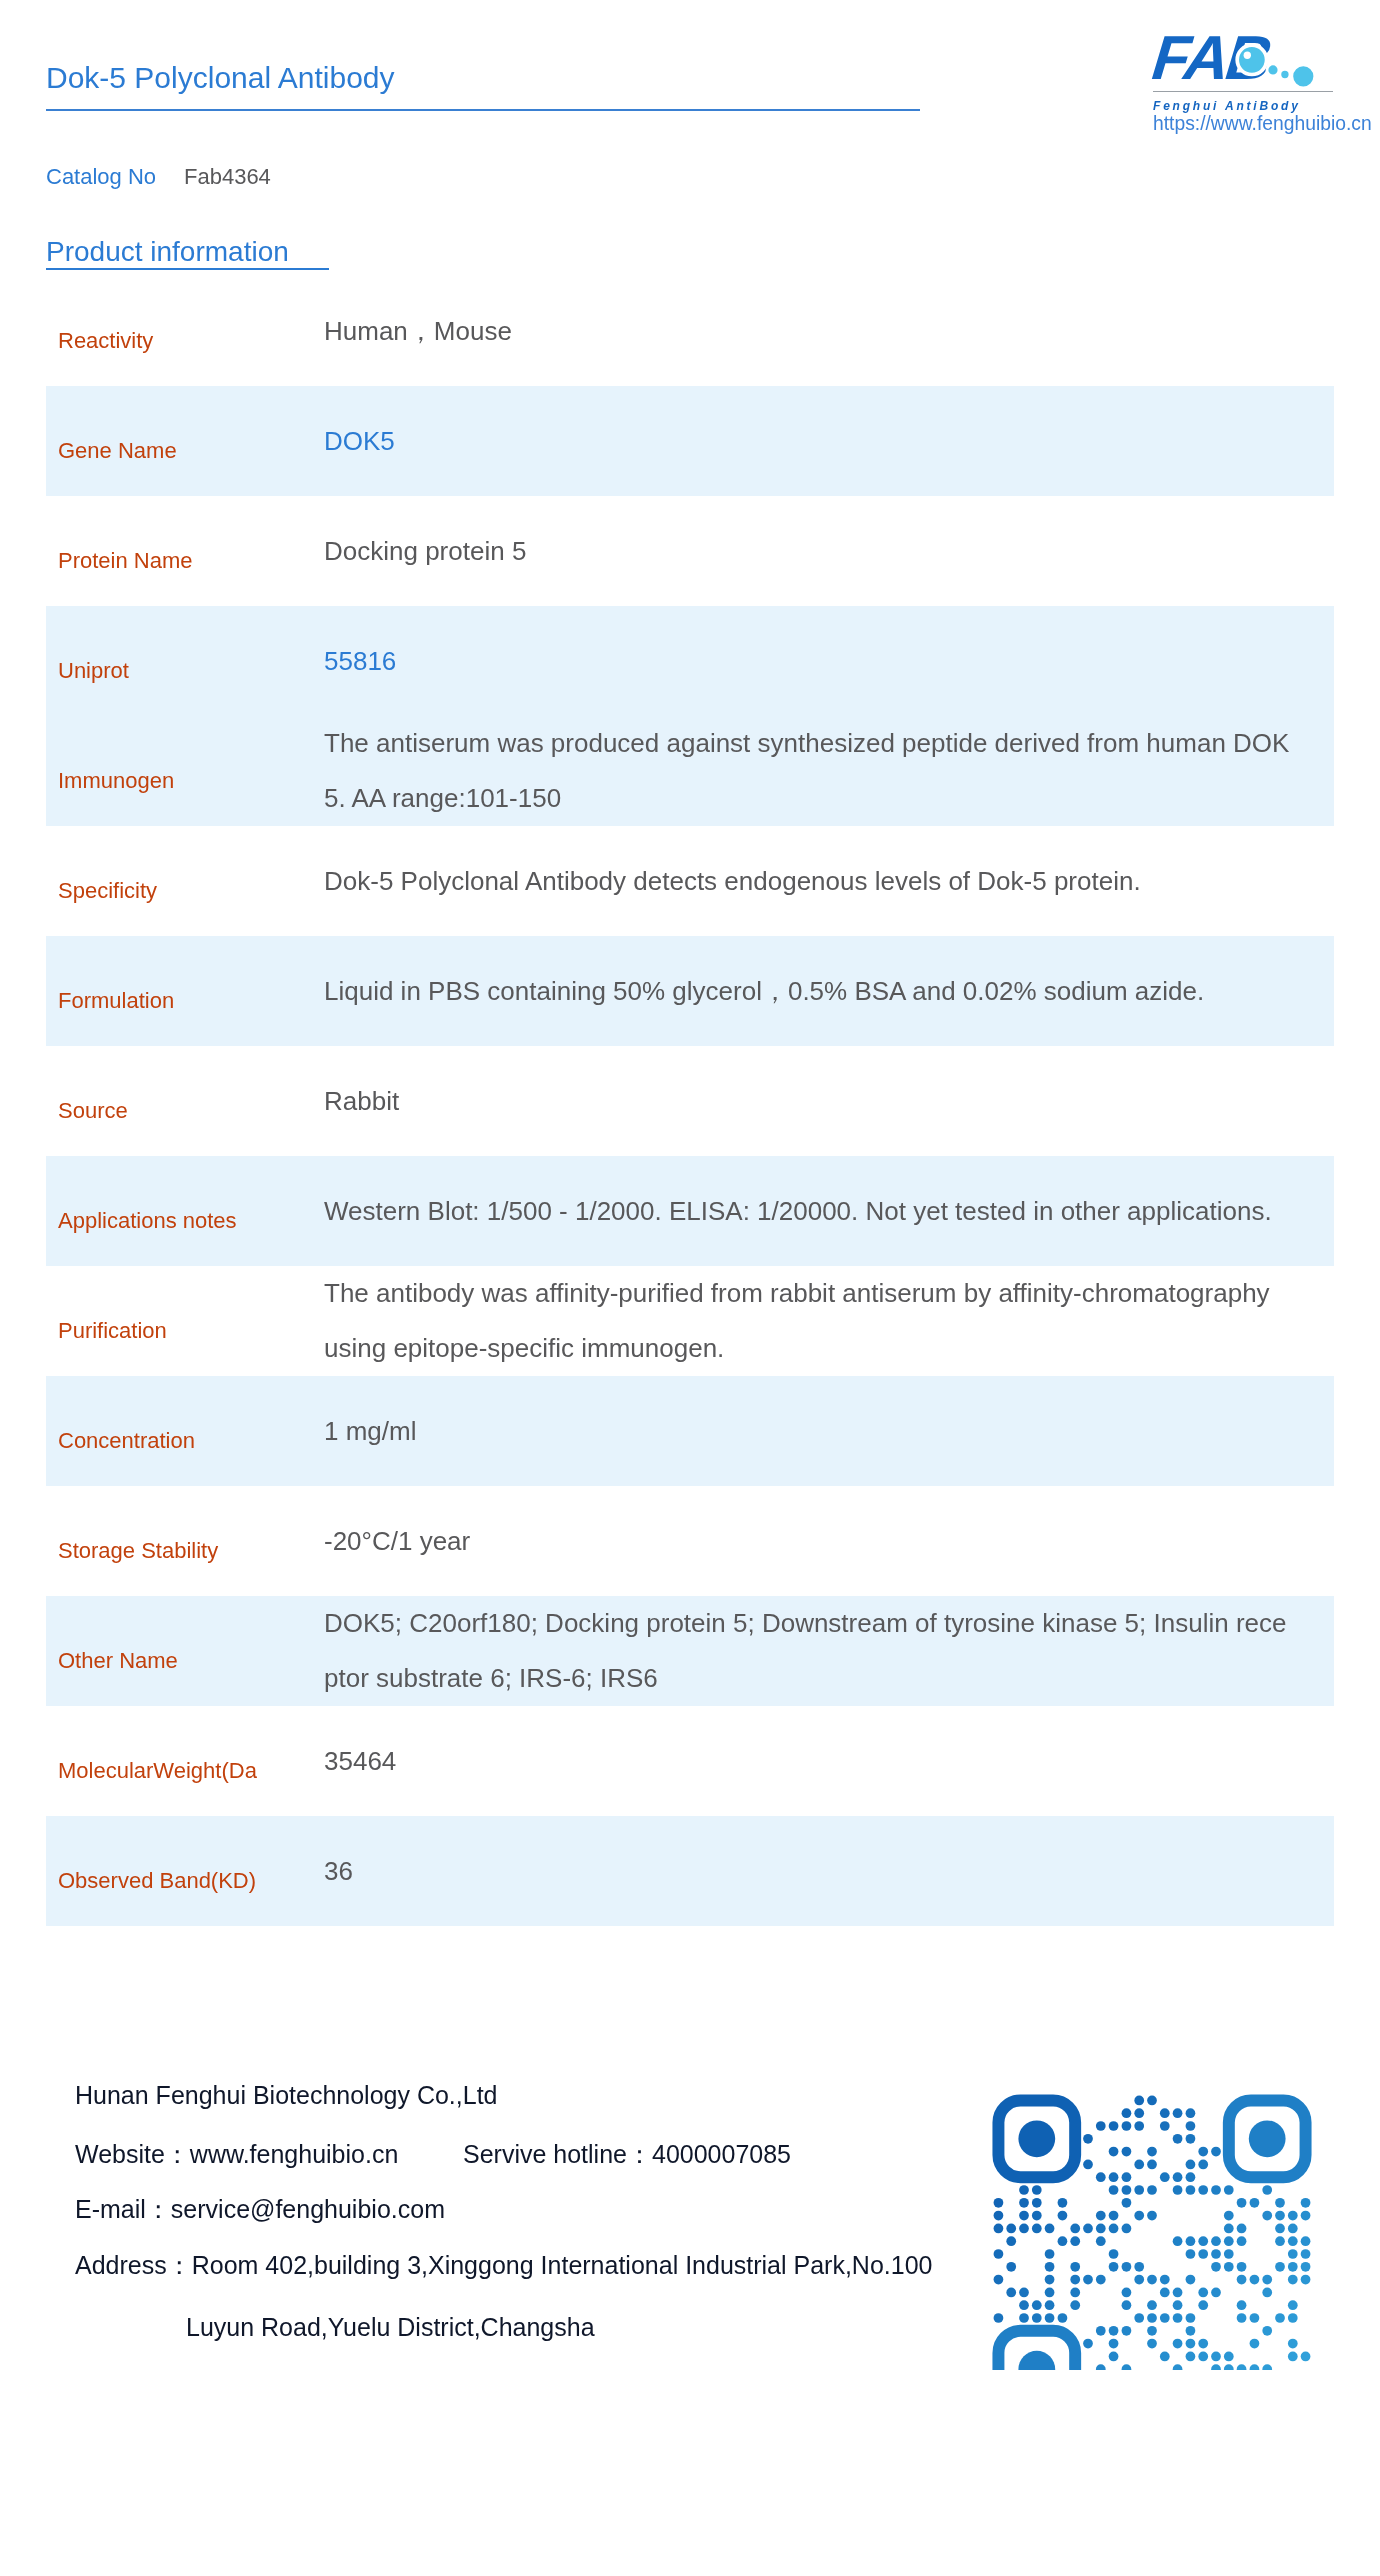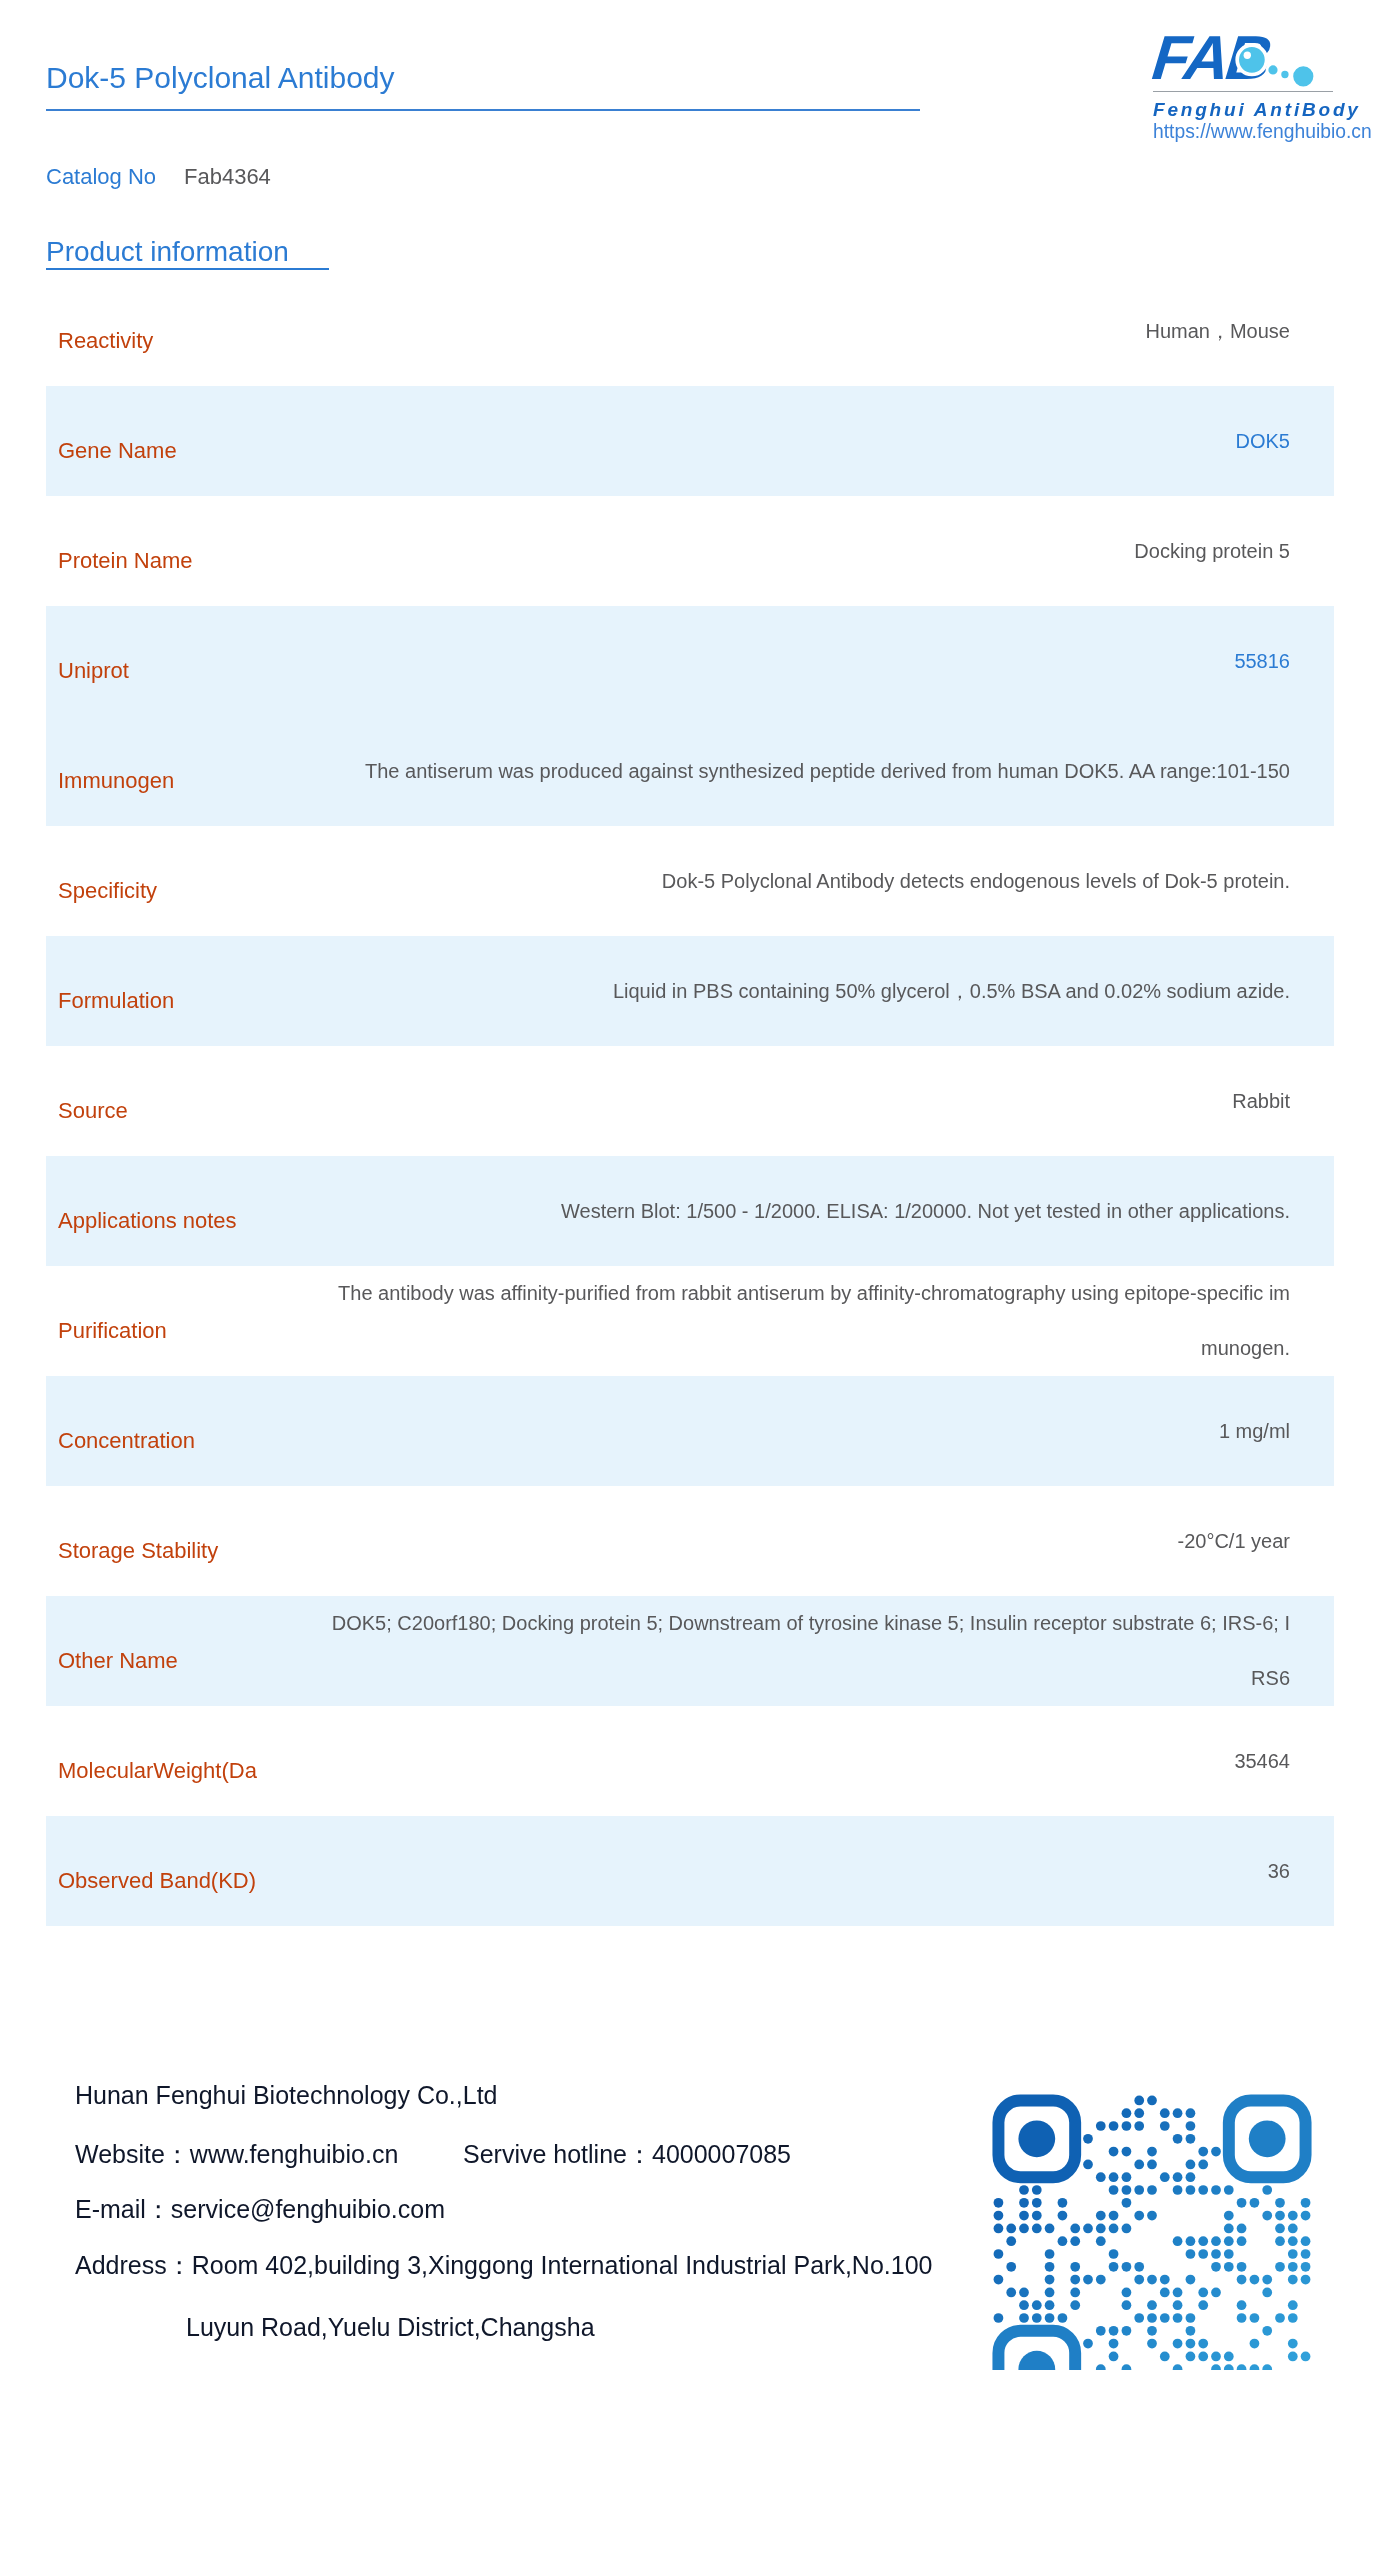--- a/index.html
+++ b/index.html
@@ -12,32 +12,32 @@
   .title-rule{left:46px;top:109px;width:874px;height:1.8px;background:#3a80d2;}
   .catalog{left:46px;top:164px;font-size:22px;}
   .catalog .lab{color:#2b7bd3;}
   .catalog .val{position:absolute;left:138px;top:0;color:#58585a;white-space:nowrap;}
 
   
   .fab-logo{left:1153px;top:28px;width:184px;}
   .fab-text{font-size:62px;line-height:59px;font-weight:bold;font-style:italic;color:#1467c4;letter-spacing:-2.8px;transform:skewX(-6deg);}
   .fab-molecule{position:absolute;left:75px;top:14.7px;}
   .fab-rule{width:180px;height:1.8px;background:#9aa0a6;margin-top:3.7px;}
-  .fab-sub{margin-top:6.4px;font-size:19px;font-weight:bold;font-style:italic;color:#1565c0;letter-spacing:2.8px;white-space:nowrap;}
+  .fab-sub{margin-top:6.4px;font-size:12px;font-weight:bold;font-style:italic;color:#1565c0;letter-spacing:2.8px;white-space:nowrap;}
   .fab-url{font-size:19.3px;color:#3c82d8;white-space:nowrap;}
 
   
   .sec-heading{left:46px;top:236px;font-size:28px;color:#2b7bd3;width:283px;border-bottom:2.8px solid #2b7bd3;}
 
   
   .table{left:46px;top:276px;width:1288px;}
   .row{display:flex;align-items:center;height:110px;}
   .row.alt{background:#e6f3fc;}
   .cl{box-sizing:border-box;width:278px;padding-left:12px;font-size:22px;color:#c2410c;flex:0 0 278px;margin-top:20px;}
-  .cv{flex:1;font-size:20px;line-height:55px;color:#58585a;word-break:break-all;padding-right:44px;text-align:right;}
+  .cv{flex:1;font-size:26px;line-height:55px;color:#58585a;word-break:break-all;padding-right:44px;}
   .cv.blue{color:#2b7bd3;}
 
   
   .foot-line{font-size:25px;color:#0f172a;white-space:nowrap;}
   .f1{left:75px;top:2081px;}
   .f2{left:75px;top:2138px;}
   .f2 .seg1{display:inline-block;min-width:388px;}
   .f3{left:75px;top:2193px;}
   .f4{left:75px;top:2249px;}
   .f5{left:186px;top:2313px;}

